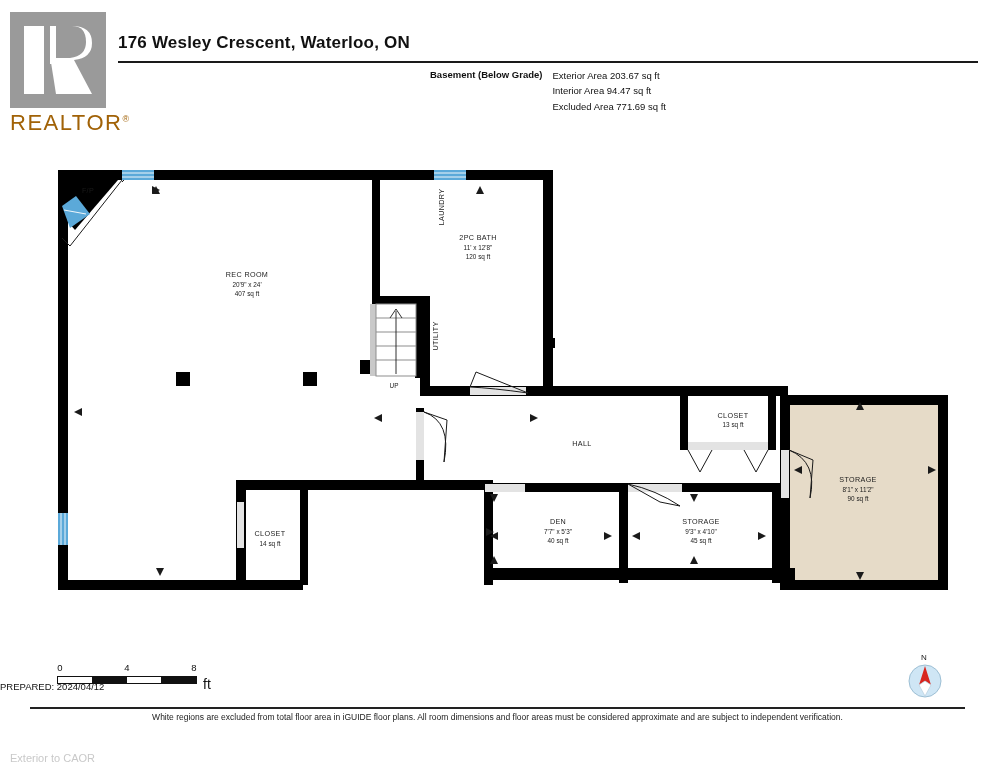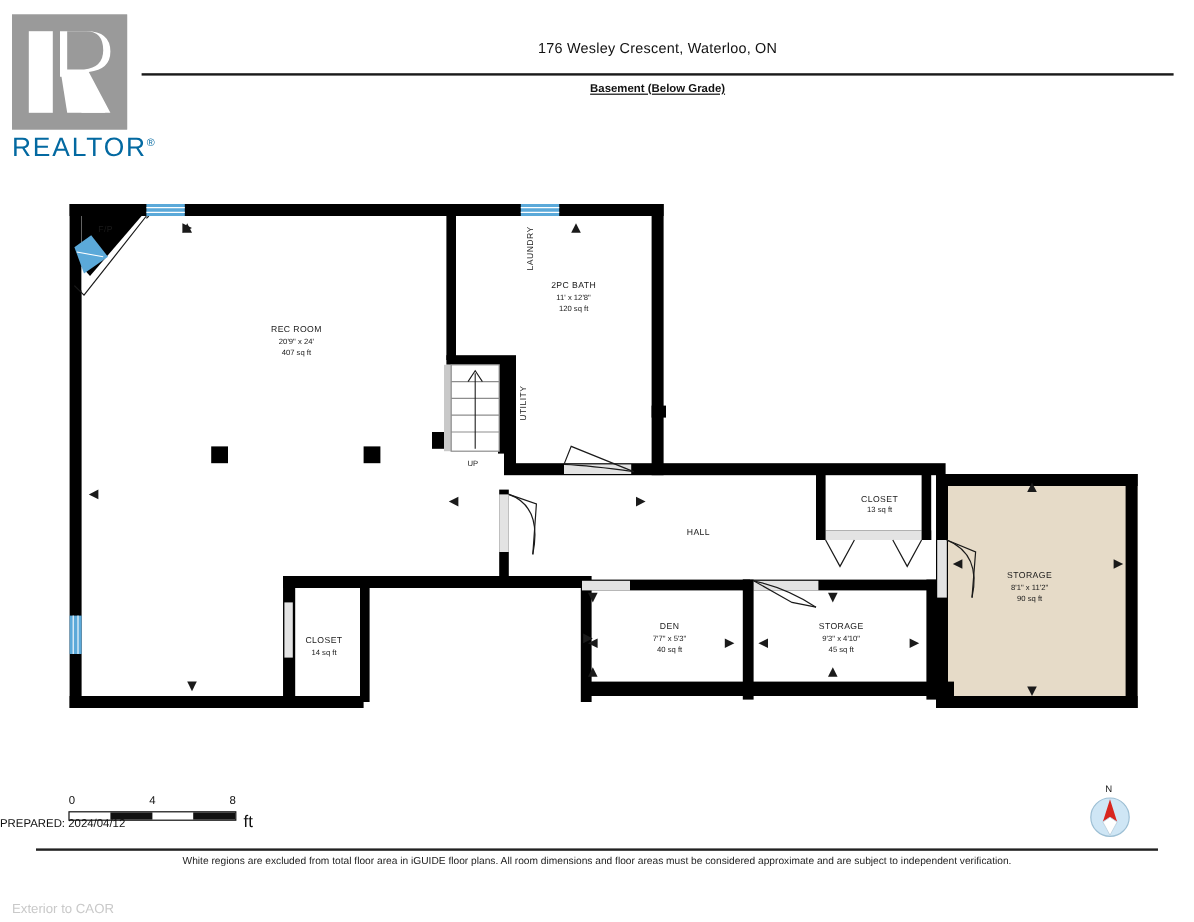--- a/index.html
+++ b/index.html
@@ -6,28 +6,28 @@
   html,body{margin:0;padding:0;background:#ffffff;}
   body{
     width:995px;height:768px;position:relative;overflow:hidden;
     font-family:"Liberation Sans","DejaVu Sans",sans-serif;
     color:#111;
   }
   
   #realtor-logo{position:absolute;left:10px;top:12px;width:105px;height:120px;}
   #realtor-mark{position:absolute;left:0;top:0;width:96px;height:96px;background:#9a9a9a;}
   #realtor-word{position:absolute;left:0;top:98px;font-size:22px;letter-spacing:1.5px;
-    color:#0369a1;font-family:"Liberation Sans",sans-serif;}
+    color:#a16207;font-family:"Liberation Sans",sans-serif;}
   #realtor-word sup{font-size:9px;vertical-align:super;}
   #header-rule{position:absolute;left:118px;top:61px;width:860px;height:2px;background:#1a1a1a;}
-  #plan-title{position:absolute;left:118px;top:33px;width:860px;text-align:center;
-    font-size:12px;font-weight:normal;letter-spacing:.2px;}
+  #plan-title{position:absolute;left:118px;top:33px;width:860px;text-align:left;
+    font-size:17px;font-weight:bold;letter-spacing:.2px;}
   #header-meta{position:absolute;left:118px;top:68px;width:860px;
     display:flex;justify-content:center;}
-  #meta-inner{display:flex;gap:10px;align-items:flex-start;text-decoration:underline;}
+  #meta-inner{display:flex;gap:10px;align-items:flex-start;}
   #level-label{font-size:9.5px;font-weight:bold;text-align:right;padding-top:1px;white-space:nowrap;}
   #area-list{font-size:9.5px;line-height:1.62;}
 
   
   #plan{position:absolute;left:0;top:150px;width:995px;height:470px;}
   #plan svg{display:block;}
 
   
   #scalebar{position:absolute;left:57px;top:662px;width:150px;height:30px;}
   .sb-num{position:absolute;top:0;font-size:9.5px;transform:translateX(-50%);}
@@ -56,20 +56,25 @@
   </div>
   <div id="realtor-word"><span>REALTOR</span><sup>®</sup></div>
 </div>
 
 <div id="plan-title">176 Wesley Crescent, Waterloo, ON</div>
 <div id="header-rule"></div>
 
 <div id="header-meta">
   <div id="meta-inner">
     <div id="level-label">Basement (Below Grade)</div>
+    <div id="area-list">
+      <div>Exterior Area 203.67 sq ft</div>
+      <div>Interior Area 94.47 sq ft</div>
+      <div>Excluded Area 771.69 sq ft</div>
+    </div>
   </div>
 </div>
 
 <div id="plan">
 <svg width="995" height="470" viewBox="0 0 995 470" xmlns="http://www.w3.org/2000/svg">
   <defs>
     <style>
       .wall{fill:#000;}
       .room{fill:#fff;}
       .excl{fill:#e6dbc8;}

